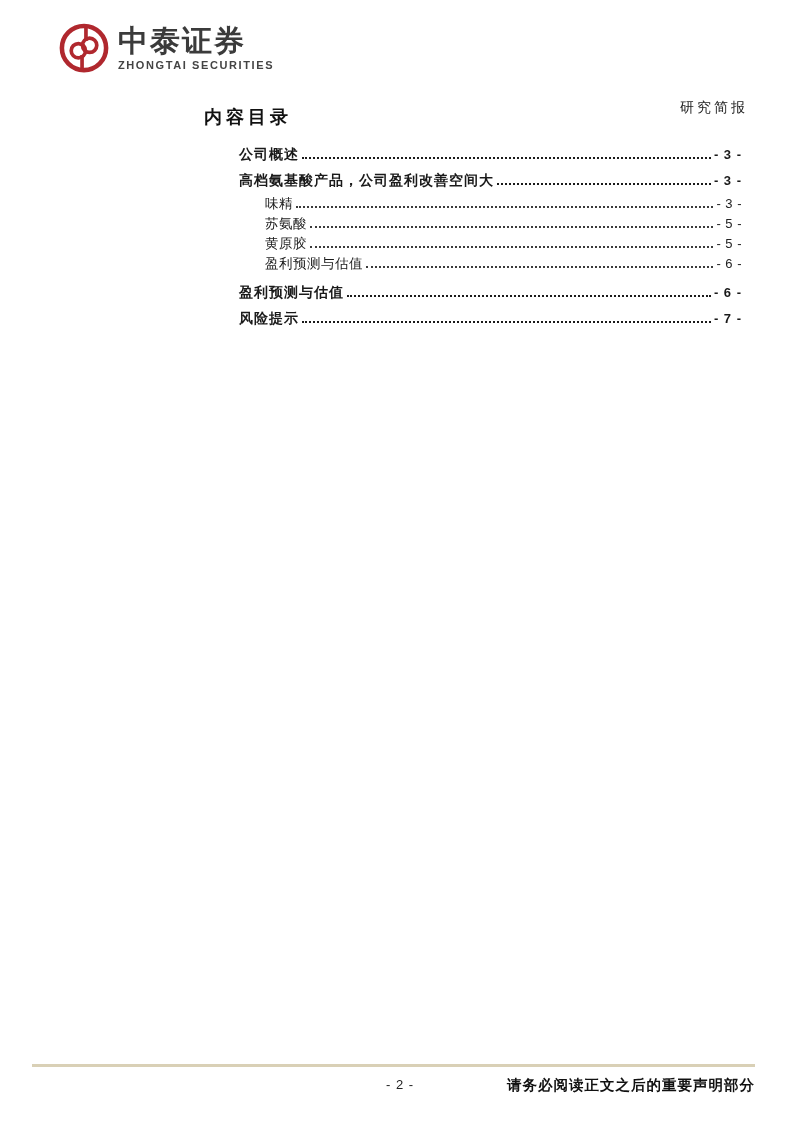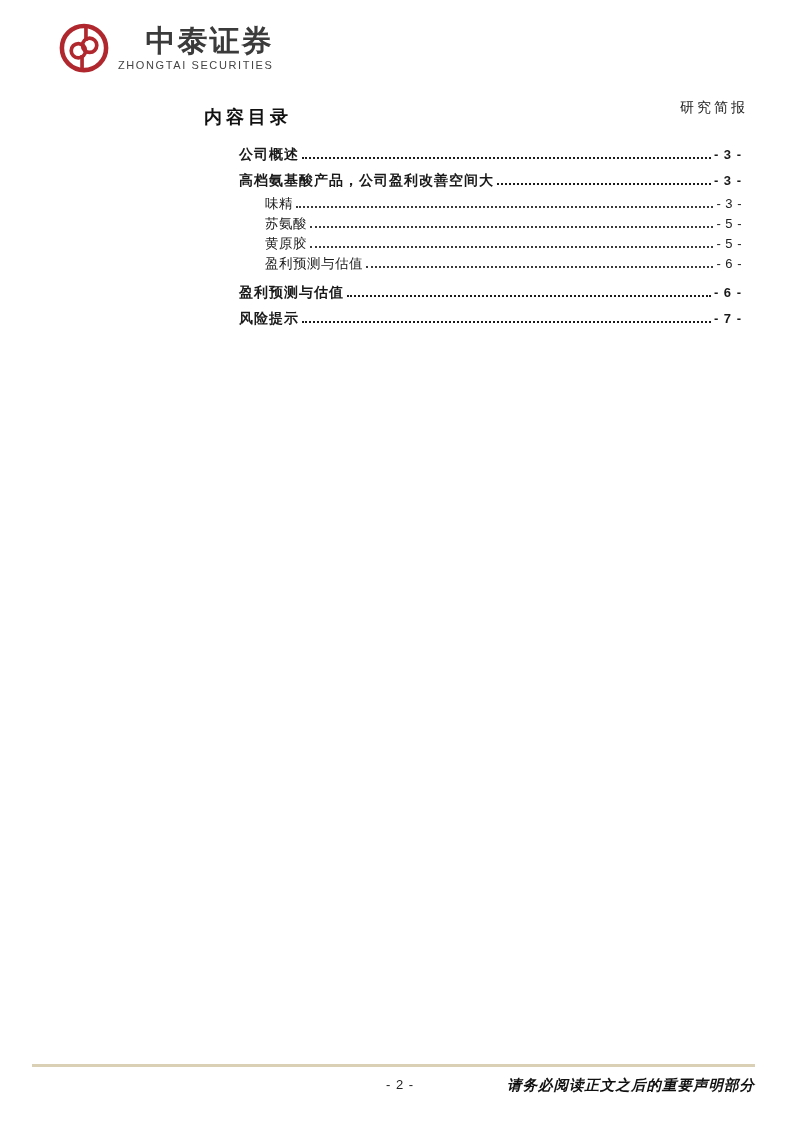--- a/index.html
+++ b/index.html
@@ -25,26 +25,25 @@
   .emblem { width: 52px; height: 52px; display: block; }
   .brand-block { display: flex; flex-direction: column; justify-content: center; }
   .brand-cn {
     font-family: "Liberation Sans", sans-serif;
     font-size: 30px;
     font-weight: bold;
     letter-spacing: 2px;
     color: #3b3b3b;
     line-height: 1.05;
     white-space: nowrap;
-    text-align: right;
   }
   .brand-en {
     font-family: "Liberation Sans", sans-serif;
     font-size: 11px;
-    font-weight: normal;
+    font-weight: bold;
     letter-spacing: 1.6px;
     color: #444444;
     margin-top: 2px;
     white-space: nowrap;
   }
   .report-type {
     position: absolute;
     top: 57px;
     right: 52px;
     font-size: 14px;
@@ -129,21 +128,20 @@
   }
   .footer-disclaimer {
     position: absolute;
     top: 1076px;
     right: 45px;
     font-size: 14.5px;
     font-weight: bold;
     letter-spacing: 1px;
     color: #111111;
     white-space: nowrap;
-    font-style: italic;
   }
 </style>
 </head>
 <body>
 
 <div class="page">
 
   <div class="logo">
     <svg class="emblem" viewBox="0 0 48 48">
       <circle cx="24" cy="24" r="20.4" fill="none" stroke="#B0282E" stroke-width="4.2"></circle>

